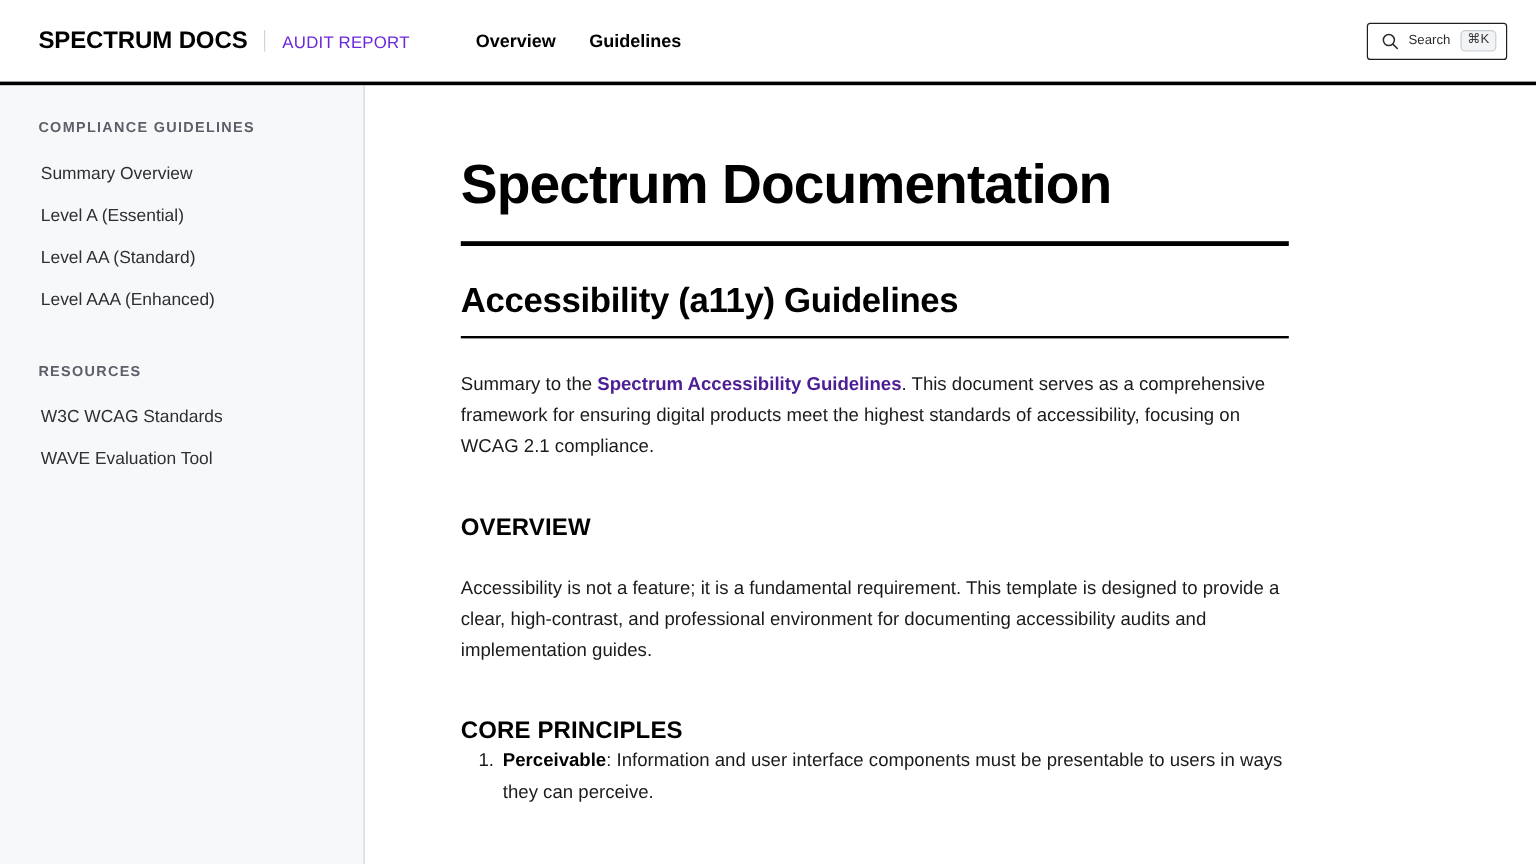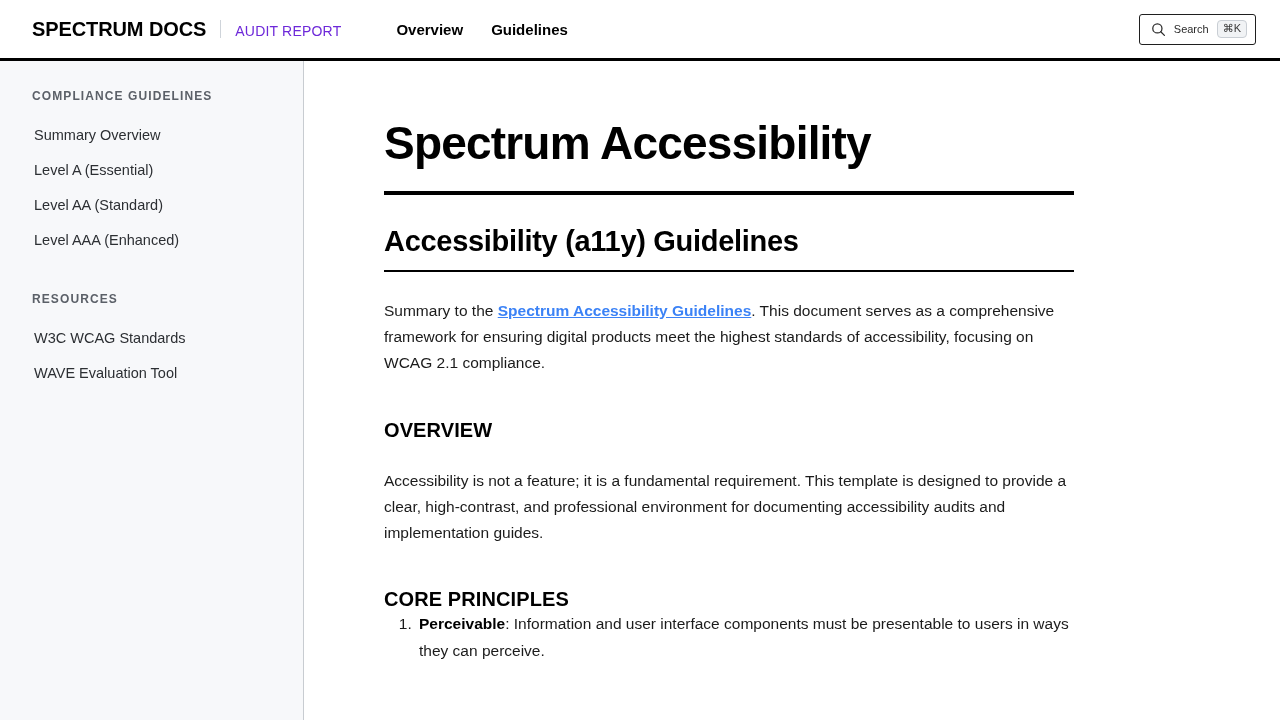--- a/index.html
+++ b/index.html
@@ -13,21 +13,21 @@
   body {
     font-family: "Liberation Sans", sans-serif;
     background: #ffffff;
     color: #111111;
     -webkit-font-smoothing: antialiased;
   }
 
   
   .header {
     position: relative;
-    height: 61px;
+    height: 71px;
     background: #ffffff;
     border-bottom: 3px solid #000000;
     display: flex;
     align-items: center;
     padding: 0 24px 0 32px;
   }
 
   .brand-group {
     display: flex;
     align-items: baseline;
@@ -186,21 +186,21 @@
     border-bottom: 2px solid #000000;
   }
 
   p.body-text {
     font-size: 15.5px;
     line-height: 26.3px;
     color: #1b1b1b;
     margin-top: 26px;
   }
 
-  p.body-text strong { font-weight: bold; color: #3b82f6; text-decoration: underline; }
+  p.body-text strong { font-weight: bold; color: #4c1d95; }
 
   h3.sub-title {
     font-size: 20px;
     font-weight: bold;
     letter-spacing: 0.1px;
     color: #000000;
     margin-top: 42px;
     text-transform: uppercase;
   }
 
@@ -259,21 +259,21 @@
 
     <div class="side-section-title">RESOURCES</div>
     <a class="side-link" href="#">W3C WCAG Standards</a>
     <a class="side-link" href="#">WAVE Evaluation Tool</a>
 
   </aside>
 
   <main class="main">
     <div class="content">
 
-      <h1 class="doc-title">Spectrum Accessibility</h1>
+      <h1 class="doc-title">Spectrum Documentation</h1>
 
       <h2 class="section-title">Accessibility (a11y) Guidelines</h2>
 
       <p class="body-text"><span>Summary to the </span><strong>Spectrum Accessibility Guidelines</strong><span>. This document serves as a comprehensive framework for ensuring digital products meet the highest standards of accessibility, focusing on WCAG 2.1 compliance.</span></p>
 
       <h3 class="sub-title">OVERVIEW</h3>
 
       <p class="body-text">Accessibility is not a feature; it is a fundamental requirement. This template is designed to provide a clear, high-contrast, and professional environment for documenting accessibility audits and implementation guides.</p>
 
       <h3 class="sub-title">CORE PRINCIPLES</h3>

